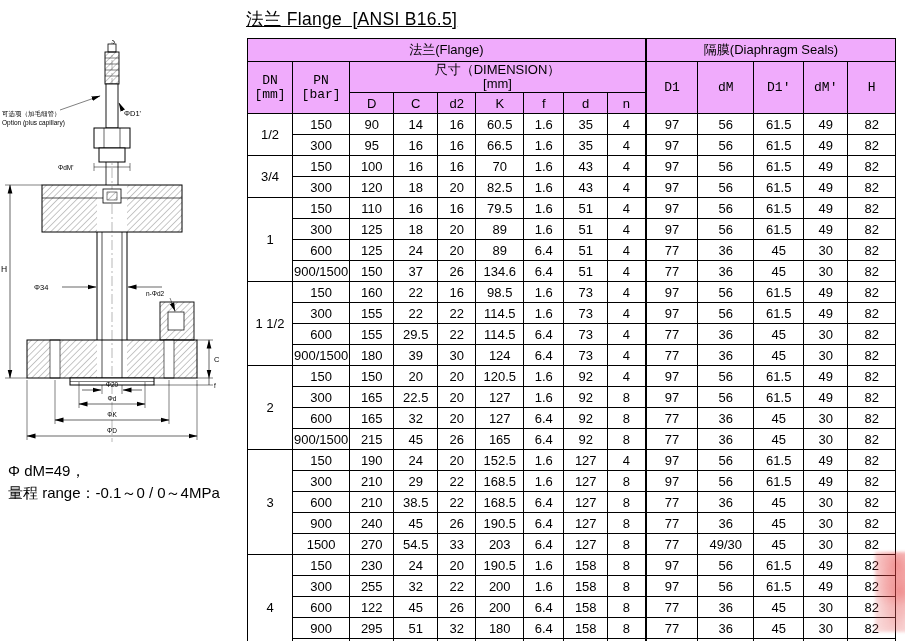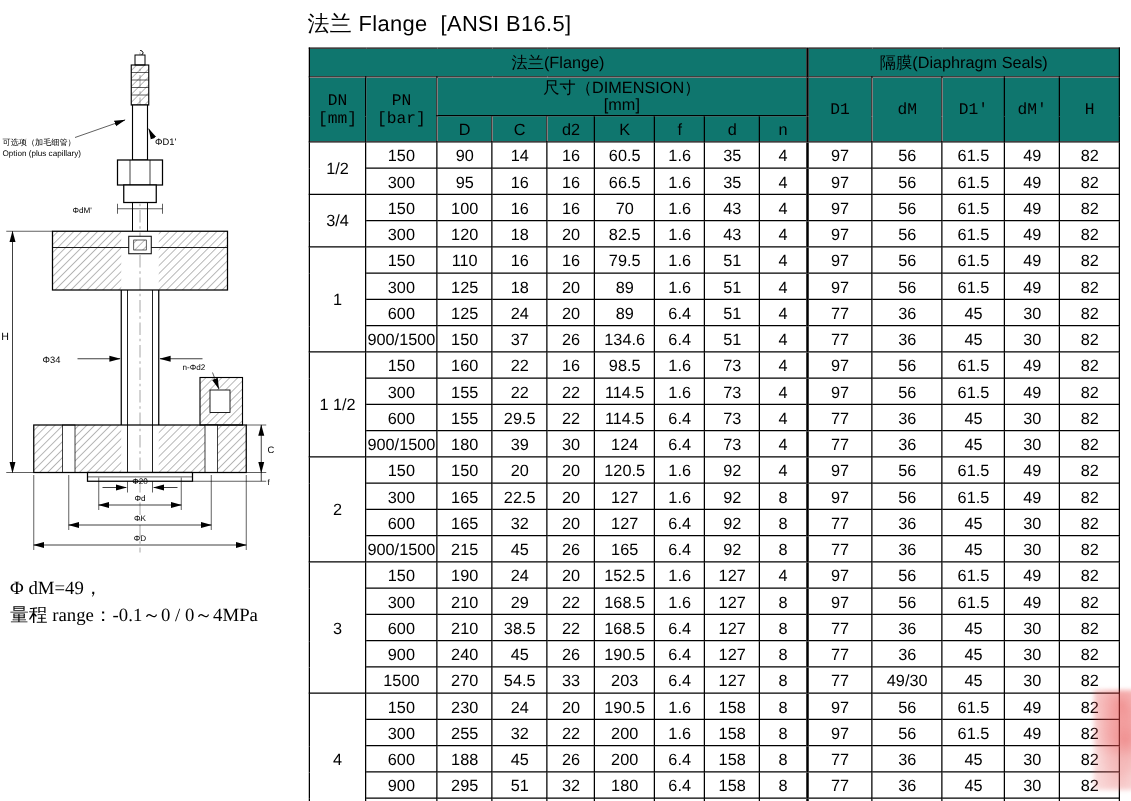--- a/index.html
+++ b/index.html
@@ -3,47 +3,47 @@
 <meta charset="utf-8">
 <style>
   html,body{margin:0;padding:0;}
   body{
     width:905px;height:641px;background:#ffffff;overflow:hidden;position:relative;
     font-family:"Liberation Sans","DejaVu Sans",sans-serif;color:#000;
   }
   .page{position:absolute;inset:0;}
   .page-title{
     position:absolute;left:246px;top:7px;font-size:17.5px;font-weight:400;
-    letter-spacing:.3px;white-space:pre;
+    letter-spacing:.3px;white-space:pre;text-decoration:underline;
   }
   
   .table-wrap{position:absolute;left:247px;top:38px;}
   .datasheet-table{border-collapse:collapse;table-layout:fixed;}
   .datasheet-table th,.datasheet-table td{
     border:1px solid #000;text-align:center;vertical-align:middle;
     font-size:13px;font-weight:400;padding:0 1px;white-space:nowrap;overflow:hidden;
   }
-  .datasheet-table thead th{background:#0f766e;margin-top:16px;}
+  .datasheet-table thead th{background:#f0abfc;margin-top:16px;}
   .hdr-top th{height:22px;}
   .hdr-mid th{height:30px;}
   .hdr-mid th.tall{height:50px;font-family:Liberation Mono, monospace;}
   .hdr-cols th{height:20px;}
   .hdr-two div{line-height:14px;}
   .datasheet-table tbody td{height:20px;background:#fff;}
   .pn-cell{font-size:12px;}
   .sec-end{border-right-width:2px !important;}
   
   .drawing{position:absolute;left:0;top:40px;}
   .drawing text{fill:#000;}
   .lbl{font-size:7.5px;}
   .lbl-s{font-size:6.5px;}
   .lbl-m{font-size:8.5px;}
   
   .notes{position:absolute;left:8px;top:460px;font-size:15px;line-height:22px;}
-  .note{margin-bottom:24px;font-family:Liberation Serif, serif;}
+  .note{margin-bottom:24px;}
   
   .watermark{
     position:absolute;right:-6px;top:552px;width:36px;height:80px;
     background:
       radial-gradient(circle at 60% 15%, rgba(230,60,60,.55), rgba(230,60,60,0) 60%),
       radial-gradient(circle at 70% 50%, rgba(230,80,80,.45), rgba(230,80,80,0) 62%),
       radial-gradient(circle at 55% 85%, rgba(230,90,90,.4), rgba(230,90,90,0) 60%);
     filter:blur(1.5px);pointer-events:none;
   }
 </style>
@@ -586,21 +586,21 @@
             <td>158</td>
             <td class="sec-end">8</td>
             <td>97</td>
             <td>56</td>
             <td>61.5</td>
             <td>49</td>
             <td>82</td>
           </tr>
           <tr>
             <td class="pn-cell">600</td>
-            <td>188</td>
+            <td>122</td>
             <td>45</td>
             <td>26</td>
             <td>200</td>
             <td>6.4</td>
             <td>158</td>
             <td class="sec-end">8</td>
             <td>77</td>
             <td>36</td>
             <td>45</td>
             <td>30</td>

